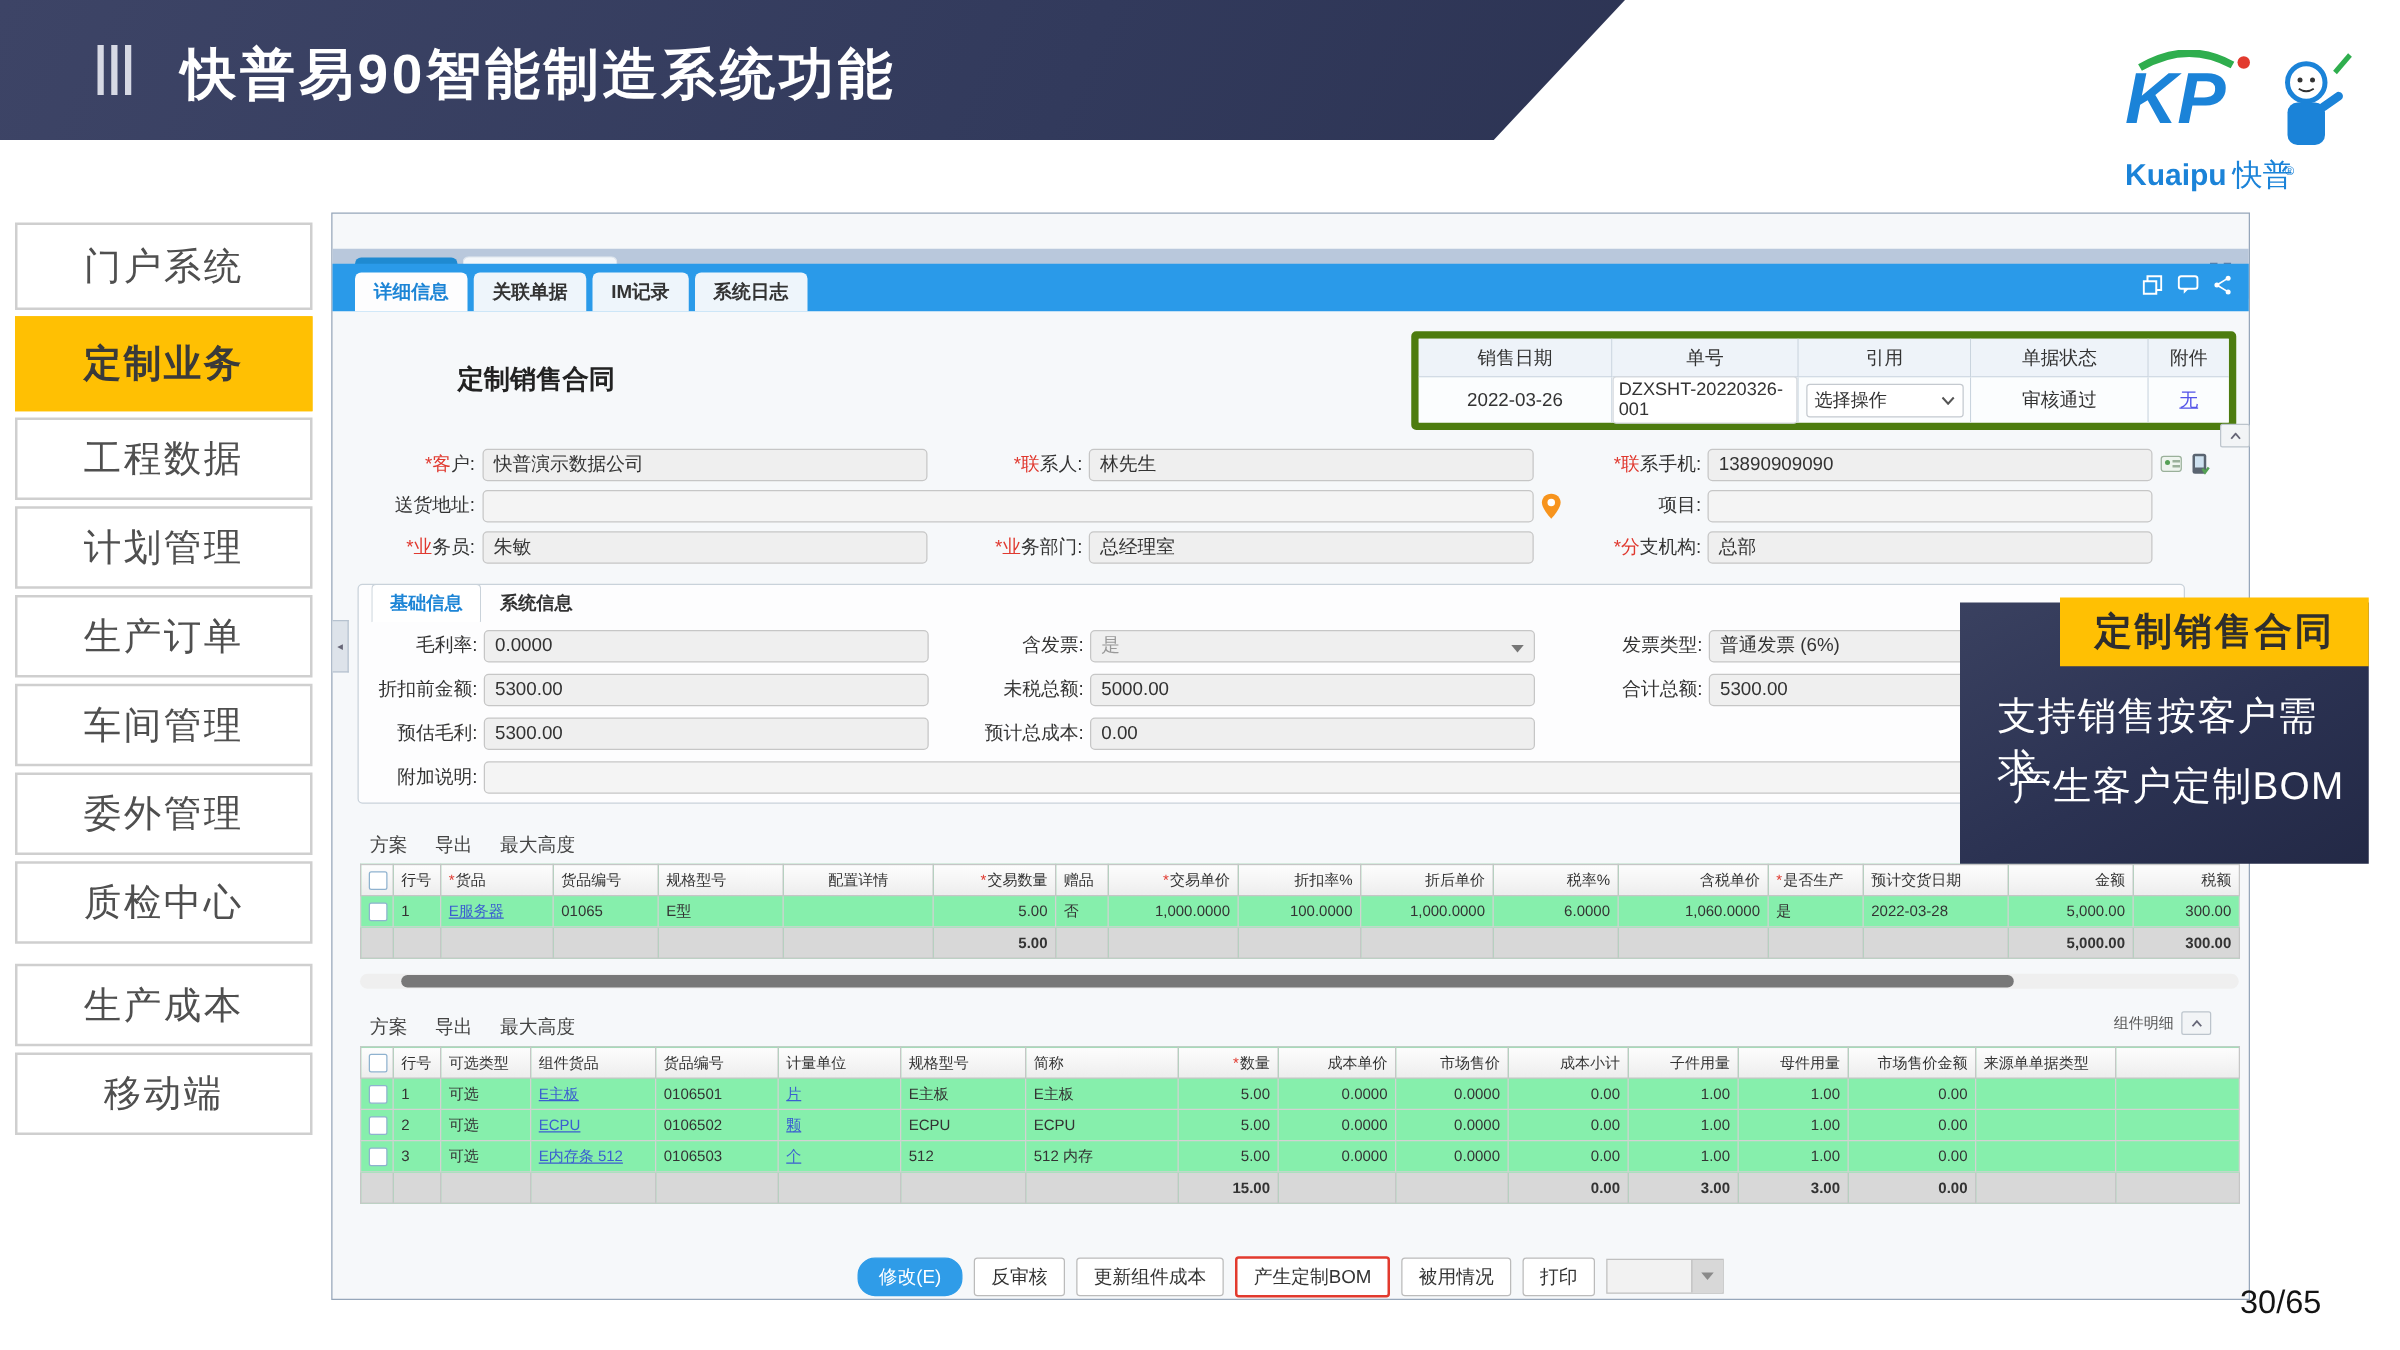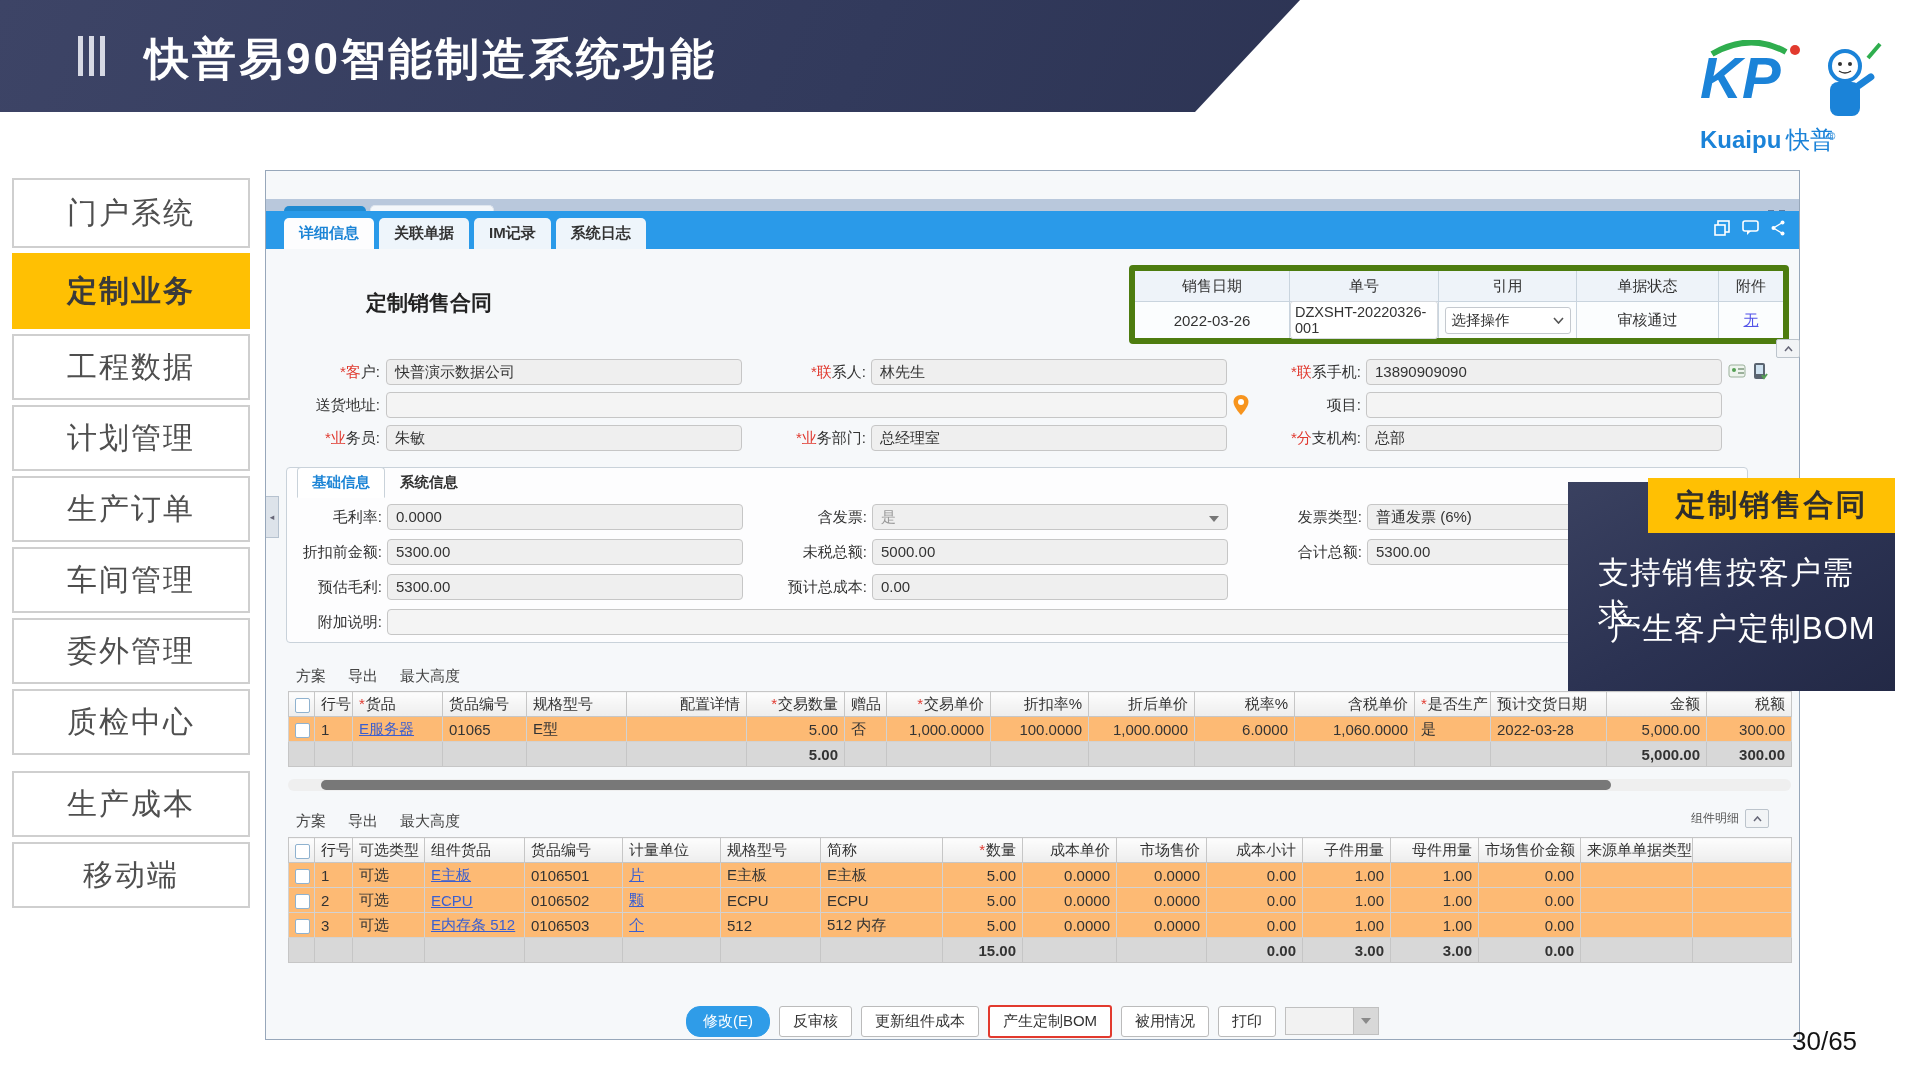--- a/index.html
+++ b/index.html
@@ -95,21 +95,21 @@
   .plbl-c2{left:458px;width:122px;} .pin-c2{left:585px;width:356px;}
   .plbl-c3{left:953px;width:122px;} .pin-c3{left:1080px;width:356px;}
   .note-inp{left:100px;width:1336px;}
   .grey-text{color:#999;}
 
   
   .tbl-toolbar{position:absolute;left:30px;display:flex;gap:22px;font-size:15px;color:#444;}
   .tbl-toolbar span{cursor:pointer;}
   .panel-label{position:absolute;right:30px;display:flex;align-items:center;gap:6px;font-size:12px;color:#555;}
   .grid{position:absolute;left:22px;width:1503px;border-collapse:collapse;table-layout:fixed;
-        background:#fdba74;font-size:15px;color:#333;}
+        background:#86efac;font-size:12px;color:#333;}
   .grid th,.grid td{border:1px solid #d2d2d2;height:25px;padding:0 6px;overflow:hidden;white-space:nowrap;box-sizing:border-box;}
   .grid th{background:linear-gradient(#fdfdfd,#ededed);font-weight:normal;border-color:#c6c6c6;}
   .grid tr.summary td{background:#d8d8d8;font-weight:bold;border-color:#c6c6c6;}
   .grid a{color:#3b5fd0;text-decoration:underline;cursor:pointer;}
   .star{color:#e0392f;margin-right:1px;}
   .cb{display:inline-block;width:13px;height:13px;border:1px solid #8fb2cf;background:#fff;border-radius:2px;
       vertical-align:middle;cursor:pointer;}
   .t1{top:520px;} .t2{top:666px;}
   .t1-bar{top:496px;} .t2-bar{top:641px;}
   .t2-panel{top:638px;}
@@ -352,21 +352,21 @@
           <col style="width: 100px;">
           <col style="width: 85px;">
         </colgroup>
         <thead>
           <tr>
             <th style="text-align: center;"><span class="cb"></span></th>
             <th style="text-align: left;">行号</th>
             <th style="text-align: left;"><span class="star">*</span>货品</th>
             <th style="text-align: left;">货品编号</th>
             <th style="text-align: left;">规格型号</th>
-            <th style="text-align: right;">配置详情</th>
+            <th style="text-align: center;">配置详情</th>
             <th style="text-align: right;"><span class="star">*</span>交易数量</th>
             <th style="text-align: left;">赠品</th>
             <th style="text-align: right;"><span class="star">*</span>交易单价</th>
             <th style="text-align: right;">折扣率%</th>
             <th style="text-align: right;">折后单价</th>
             <th style="text-align: right;">税率%</th>
             <th style="text-align: right;">含税单价</th>
             <th style="text-align: left;"><span class="star">*</span>是否生产</th>
             <th style="text-align: left;">预计交货日期</th>
             <th style="text-align: right;">金额</th>

